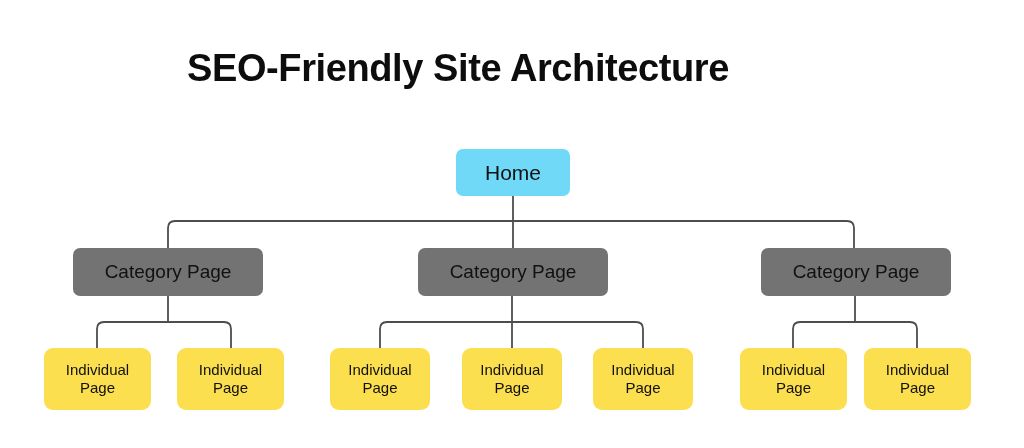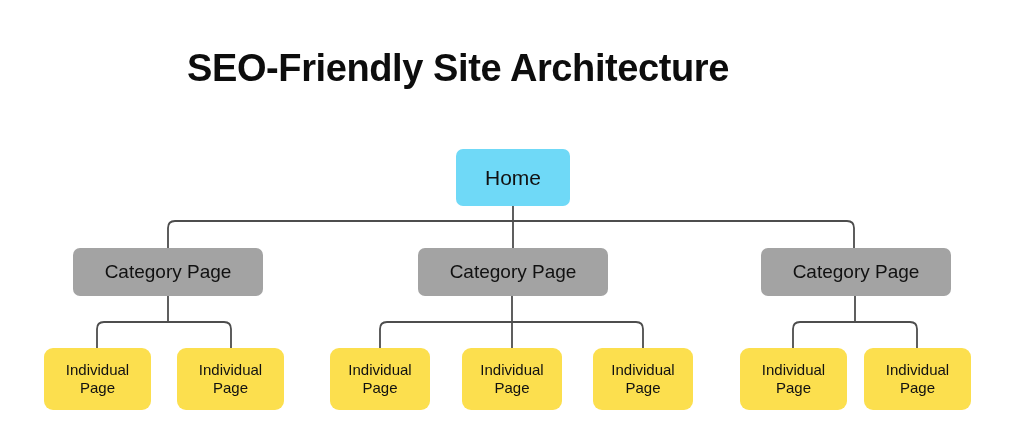--- a/index.html
+++ b/index.html
@@ -47,21 +47,21 @@
     color: #111111;
     box-sizing: border-box;
     line-height: 1.22;
   }
   .node-root {
     background: #6fd9f7;
     border-radius: 7px;
     font-size: 21px;
   }
   .node-category {
-    background: #a3a3a3;
+    background: #737373;
     border-radius: 7px;
     font-size: 19px;
     align-items: center;
   }
   .node-leaf {
     background: #fcdf4e;
     border-radius: 9px;
     font-size: 15px;
     padding: 0 4px;
   }
@@ -88,21 +88,21 @@
       <path d="M97,348 L97,329 Q97,322 104,322 L224,322 Q231,322 231,329 L231,348"></path>
 
       <path d="M512,296 L512,348"></path>
       <path d="M380,348 L380,329 Q380,322 387,322 L636,322 Q643,322 643,329 L643,348"></path>
 
       <path d="M855,296 L855,322"></path>
       <path d="M793,348 L793,329 Q793,322 800,322 L910,322 Q917,322 917,329 L917,348"></path>
     </g>
   </svg>
 
-  <div class="node node-root" style="left:456px; top:149px; width:114px; height:57px;">
+  <div class="node node-root" style="left:456px; top:149px; width:114px; height:47px;">
     <span class="node-label">Home</span>
   </div>
 
   <div class="node node-category" style="left:73px; top:248px; width:190px; height:48px;">
     <span class="node-label">Category Page</span>
   </div>
 
   <div class="node node-category" style="left:418px; top:248px; width:190px; height:48px;">
     <span class="node-label">Category Page</span>
   </div>

